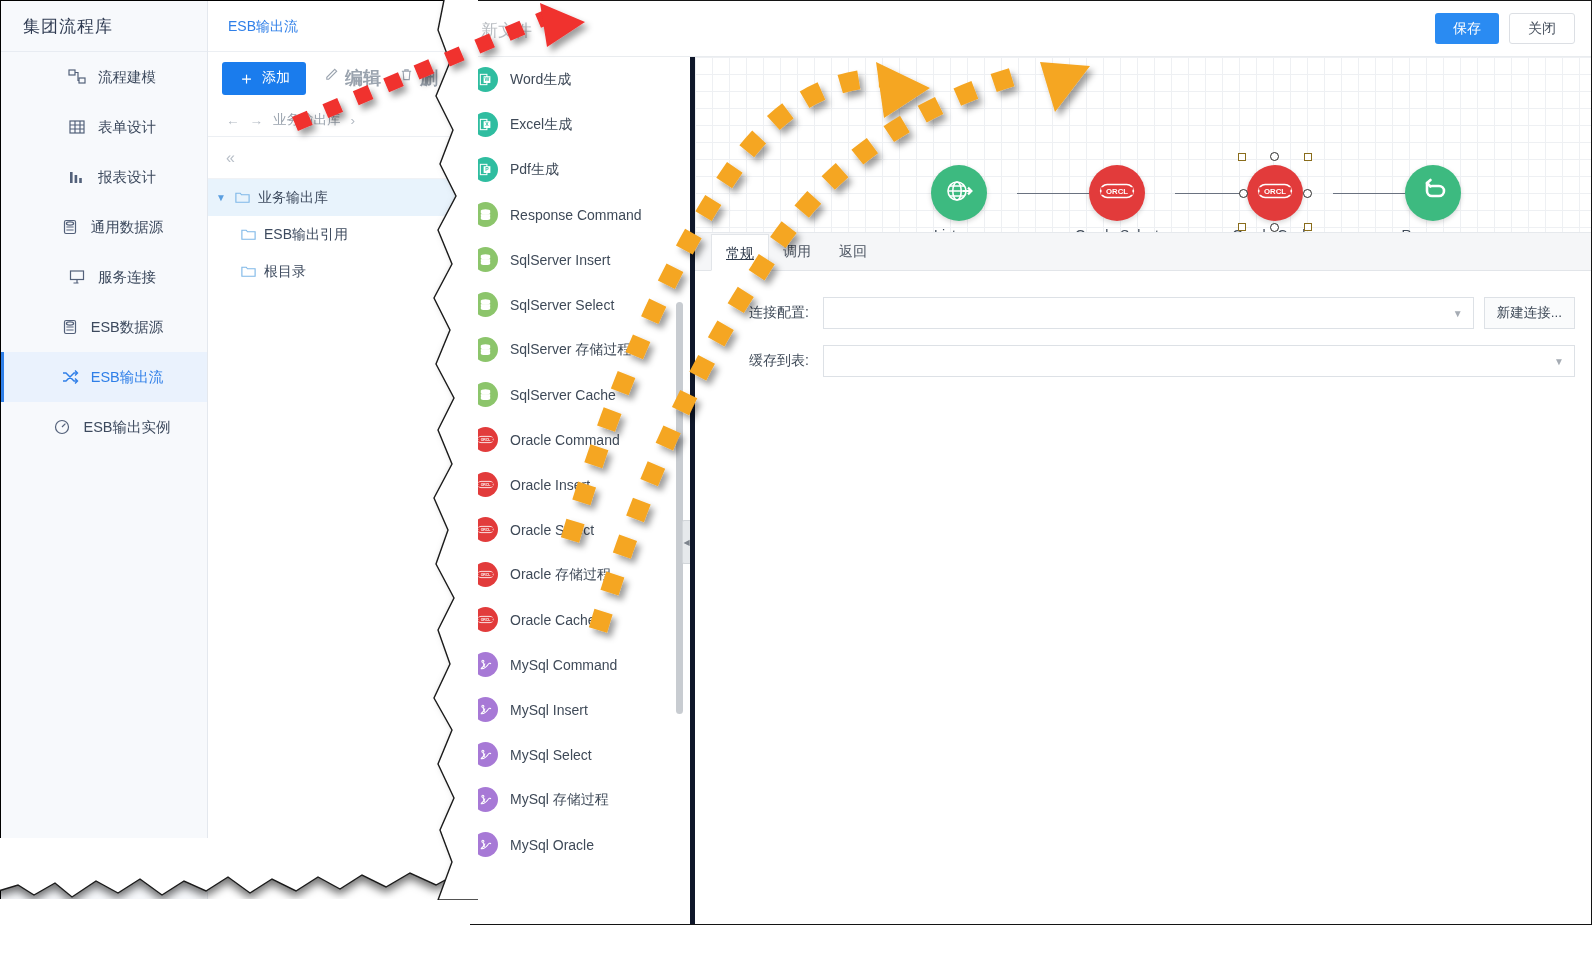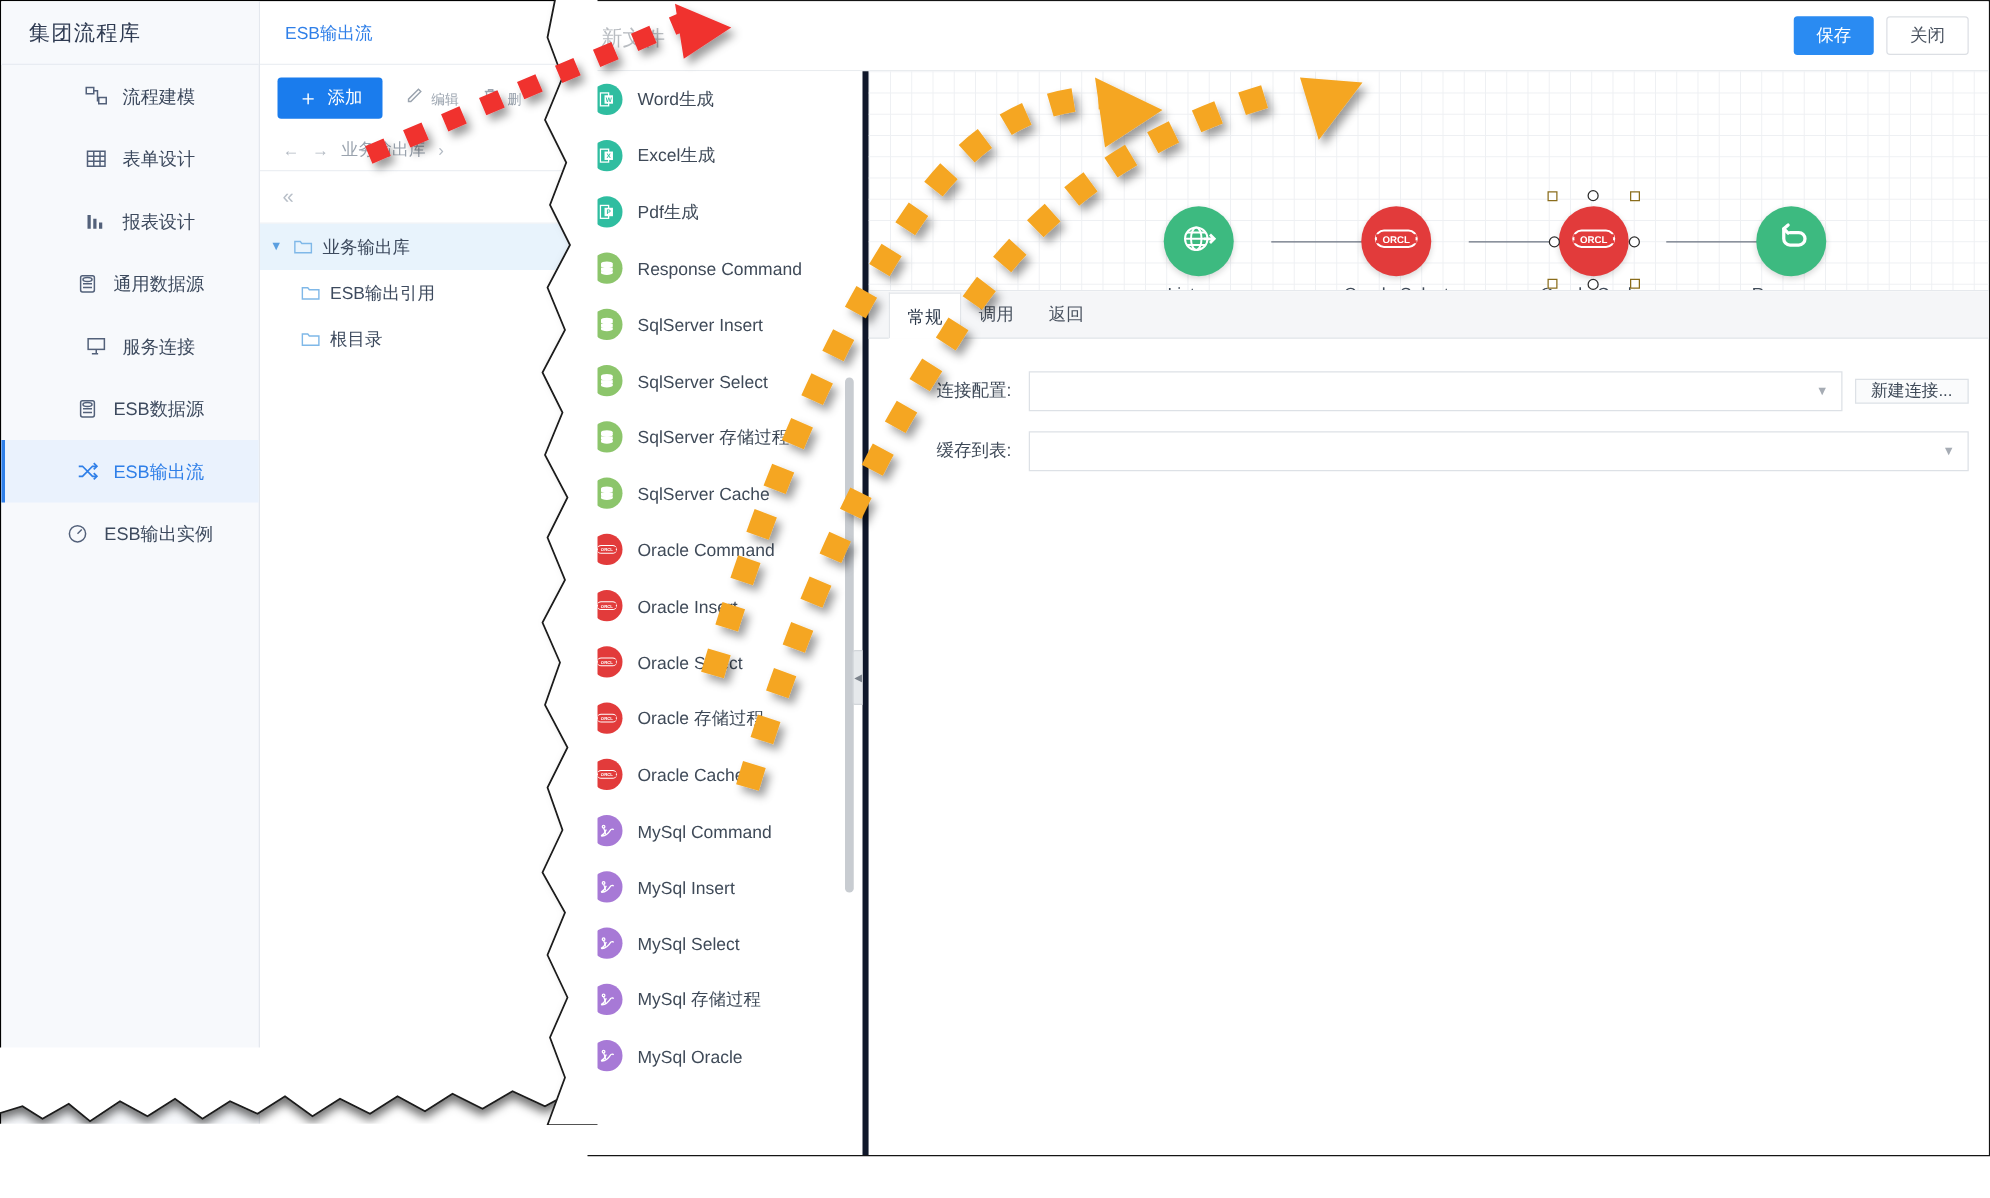--- a/index.html
+++ b/index.html
@@ -57,22 +57,22 @@
   }
   .lp-toolbar {
     height:52px; display:flex; align-items:center; padding:0 14px; gap:18px;
   }
   .btn-primary {
     background:#1a7ced; color:#fff; border:none; border-radius:3px;
     height:33px; padding:0 16px; font-size:14px; display:flex; align-items:center;
     gap:7px; cursor:pointer; font-family:inherit;
   }
   .tb-btn {
-    display:flex; align-items:flex-end; gap:6px; font-size:11px; color:#9aa3ae;
-    cursor:pointer; white-space:nowrap;
+    display:flex; align-items:flex-start; gap:6px; font-size:18px; color:#9aa3ae;
+    cursor:pointer; white-space:nowrap;font-weight:bold;
   }
   .lp-crumb {
     height:33px; display:flex; align-items:center; gap:10px; padding-left:18px;
     font-size:13.5px; color:#b3bac3; border-bottom:1px solid #eceff3;
   }
   .lp-crumb .cur { color:#9aa3ae; }
   .lp-collapse {
     height:42px; display:flex; align-items:center; padding-left:18px;
     color:#b8bfc8; font-size:16px; border-bottom:1px solid #f0f2f5; cursor:pointer;
   }
@@ -169,40 +169,40 @@
   .tabs {
     height:38px; background:#f5f6f8; border-bottom:1px solid #e2e5e9;
     display:flex; align-items:flex-end; padding-left:16px;
   }
   .tab {
     height:37px; line-height:37px; padding:0 14px; font-size:14px; color:#4a5360;
     cursor:pointer;
   }
   .tab.active {
     background:#fff; border:1px solid #e2e5e9; border-bottom:1px solid #fff;
-    margin-bottom:-1px; color:#2f3b4c;
+    margin-bottom:-1px; color:#2f3b4c;text-decoration:underline;
   }
   .form { padding:26px 0 0 0; }
   .frow { display:flex; align-items:center; margin-bottom:16px; padding-left:18px; }
   .flabel {
     width:110px; text-align:right; padding-right:14px; font-size:14px; color:#3f4a58;
   }
   .finput {
     flex:1; height:32px; border:1px solid #dde1e6; background:#fff;
     padding:0 10px; font-size:14px; color:#3f4a58; font-family:inherit;
     margin-right:16px;
   }
   .fselect {
     flex:1; height:32px; border:1px solid #dde1e6; background:#fff;
     display:flex; align-items:center; justify-content:flex-end; padding-right:10px;
     cursor:pointer; margin-right:10px;
   }
   .caret-dn { color:#a6acb4; font-size:10px; }
   .btn-newconn {
-    height:20px; border:1px solid #dde1e6; background:#fafbfc; color:#3f4a58;
+    height:32px; border:1px solid #dde1e6; background:#fafbfc; color:#3f4a58;
     font-size:13.5px; padding:0 12px; cursor:pointer; font-family:inherit;
     margin-right:16px; white-space:nowrap;
   }
 
   
   .anno { position:absolute; pointer-events:none; z-index:60; }
 </style>
 </head>
 <body>
 

